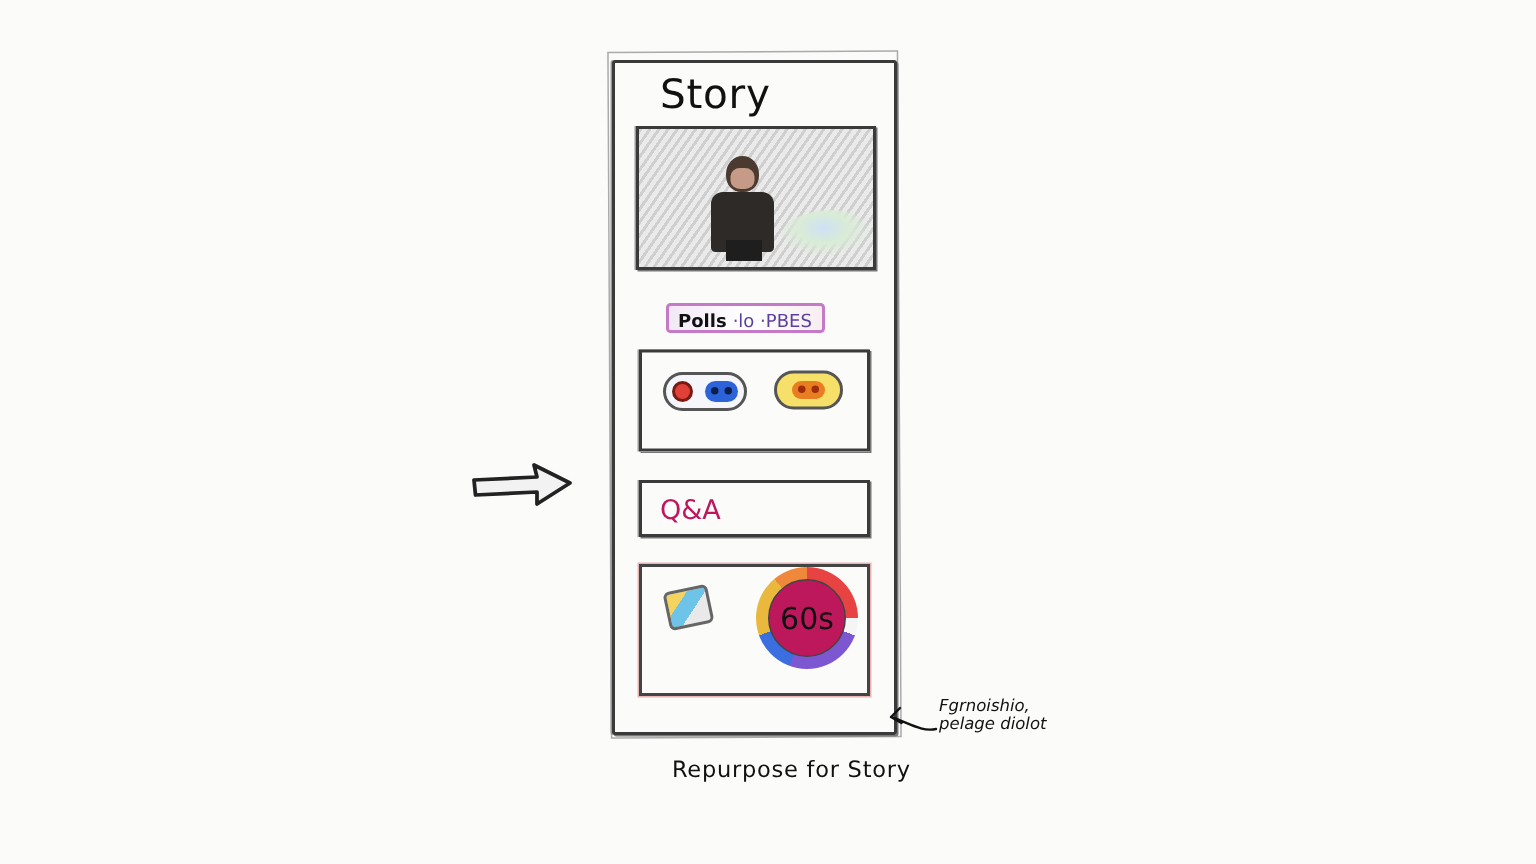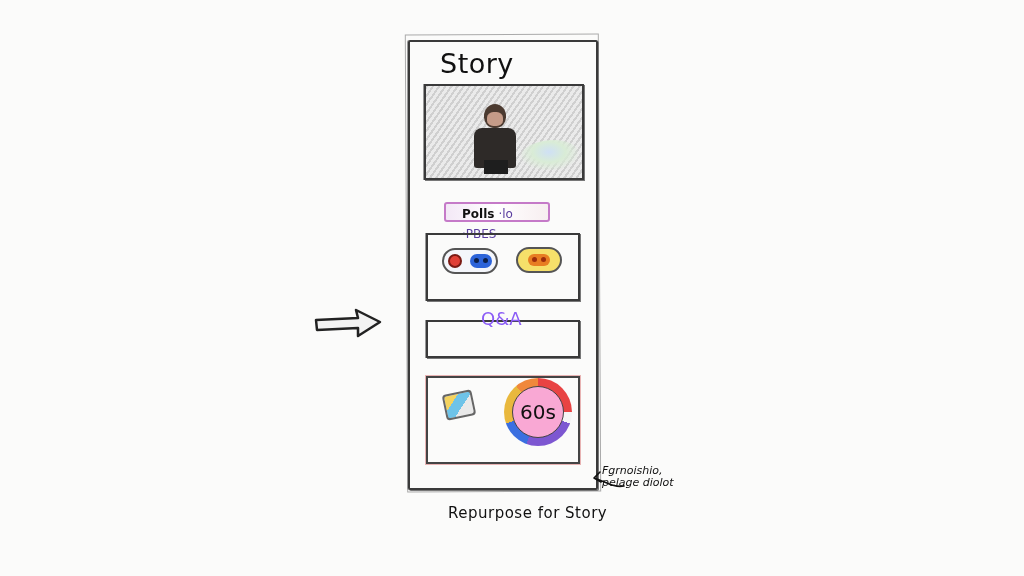--- a/index.html
+++ b/index.html
@@ -29,49 +29,49 @@
     .figure-head { position:absolute; left:484px; top:104px; width:22px; height:24px; border-radius:50% 50% 45% 45%; background:#4b3a30; }
     .figure-face { position:absolute; left:487px; top:112px; width:16px; height:14px; border-radius:40%; background:#c59b88; }
     .figure-body { position:absolute; left:474px; top:128px; width:42px; height:40px; background:#2e2a28; border-radius:8px 8px 3px 3px; }
     .figure-legs { position:absolute; left:484px; top:160px; width:24px; height:14px; background:#1e1e1e; }
     .splash { position:absolute; left:520px; top:140px; width:58px; height:30px; border-radius:60% 40% 20% 20%; background:radial-gradient(ellipse at 50% 40%, #cfe0f5 0%, #d9ecd6 40%, rgba(240,240,240,0) 75%); }
 
     #poll-label {
       position:absolute; left:444px; top:202px; width:106px; height:20px;
       border:2px solid #c57ac8; border-radius:3px;
       background:linear-gradient(90deg,#f3e8f6,#fff,#f7eef0);
-      font-size:12px; font-weight:bold; line-height:20px; padding-left:16px; box-sizing:border-box;
+      font-size:12px; font-weight:bold; line-height:20px; padding-left:6px; box-sizing:border-box;
       color:#111;
     }
     #poll-label .accent { color:#5a3ea0; font-weight:normal; margin-left:4px; }
     #poll-box { left:426px; top:233px; width:150px; height:64px; }
     .pill { position:absolute; height:26px; border-radius:14px; border:2px solid #555; display:flex; align-items:center; justify-content:space-around; box-sizing:border-box; }
     #pill-a { left:442px; top:248px; width:56px; background:#f4f6fb; }
     #pill-b { left:516px; top:247px; width:46px; background:#f6e06a; }
     .dot { width:14px; height:14px; border-radius:50%; display:inline-block; }
     .dot-red { background:#e04037; border:2px solid #7a1a14; width:10px; height:10px; }
     .dot-blue { background:#2c63d9; width:22px; height:14px; border-radius:8px; position:relative; }
     .dot-blue::before, .dot-blue::after { content:""; position:absolute; top:4px; width:5px; height:5px; border-radius:50%; background:#0c1f4a; }
     .dot-blue::before { left:4px; } .dot-blue::after { right:4px; }
     .dot-orange { width:22px; height:12px; border-radius:6px; background:#e87d22; position:relative; }
     .dot-orange::before, .dot-orange::after { content:""; position:absolute; top:3px; width:5px; height:5px; border-radius:50%; background:#9d2d0c; }
     .dot-orange::before { left:4px; } .dot-orange::after { right:4px; }
 
     #qa-box { left:426px; top:320px; width:150px; height:34px; }
-    #qa-label { position:absolute; left:440px; top:308px; font-size:18px; color:#8b5cf6;margin-left:41px; }
+    #qa-label { position:absolute; left:440px; top:330px; font-size:18px; color:#be185d; }
 
     #timer-box { left:426px; top:376px; width:150px; height:84px; border-color:#444; box-shadow:0 0 0 1px #e8b3b3; }
     #sticker { position:absolute; left:444px; top:392px; width:26px; height:22px; border-radius:4px; border:2px solid #666; background:linear-gradient(135deg,#f4d35e 0 30%,#6ec3e8 30% 60%,#e9e9e9 60%); transform:rotate(-12deg); }
     #ring { position:absolute; left:504px; top:378px; width:68px; height:68px; border-radius:50%;
       background:conic-gradient(#e84343 0deg 90deg, #f5f5f5 90deg 110deg, #7d57d1 110deg 200deg, #3b6fe0 200deg 250deg, #e9b83d 250deg 320deg, #f0883b 320deg 360deg); }
-    #ring-inner { position:absolute; left:512px; top:386px; width:52px; height:52px; border-radius:50%; background:#f9a8d4; border:1px solid #444; box-sizing:border-box; display:flex; align-items:center; justify-content:center; font-size:20px; color:#111; }
+    #ring-inner { position:absolute; left:512px; top:386px; width:52px; height:52px; border-radius:50%; background:#be185d; border:1px solid #444; box-sizing:border-box; display:flex; align-items:center; justify-content:center; font-size:20px; color:#111; }
 
     #arrow-left { position:absolute; left:314px; top:306px; }
     #note-arrow { position:absolute; left:588px; top:468px; }
-    #note { position:absolute; left:602px; top:465px; font-size:11px; line-height:12px; color:#111; font-style:italic; }
+    #note { position:absolute; left:626px; top:465px; font-size:11px; line-height:12px; color:#111; font-style:italic; }
     #caption { position:absolute; left:448px; top:504px; font-size:15px; color:#111; letter-spacing:0.5px; }
   </style>
 </head>
 <body>
 
 <div id="phone-inner-line"></div>
 <div id="phone" class="sketch-border"></div>
 
 <div class="title">Story</div>
 

